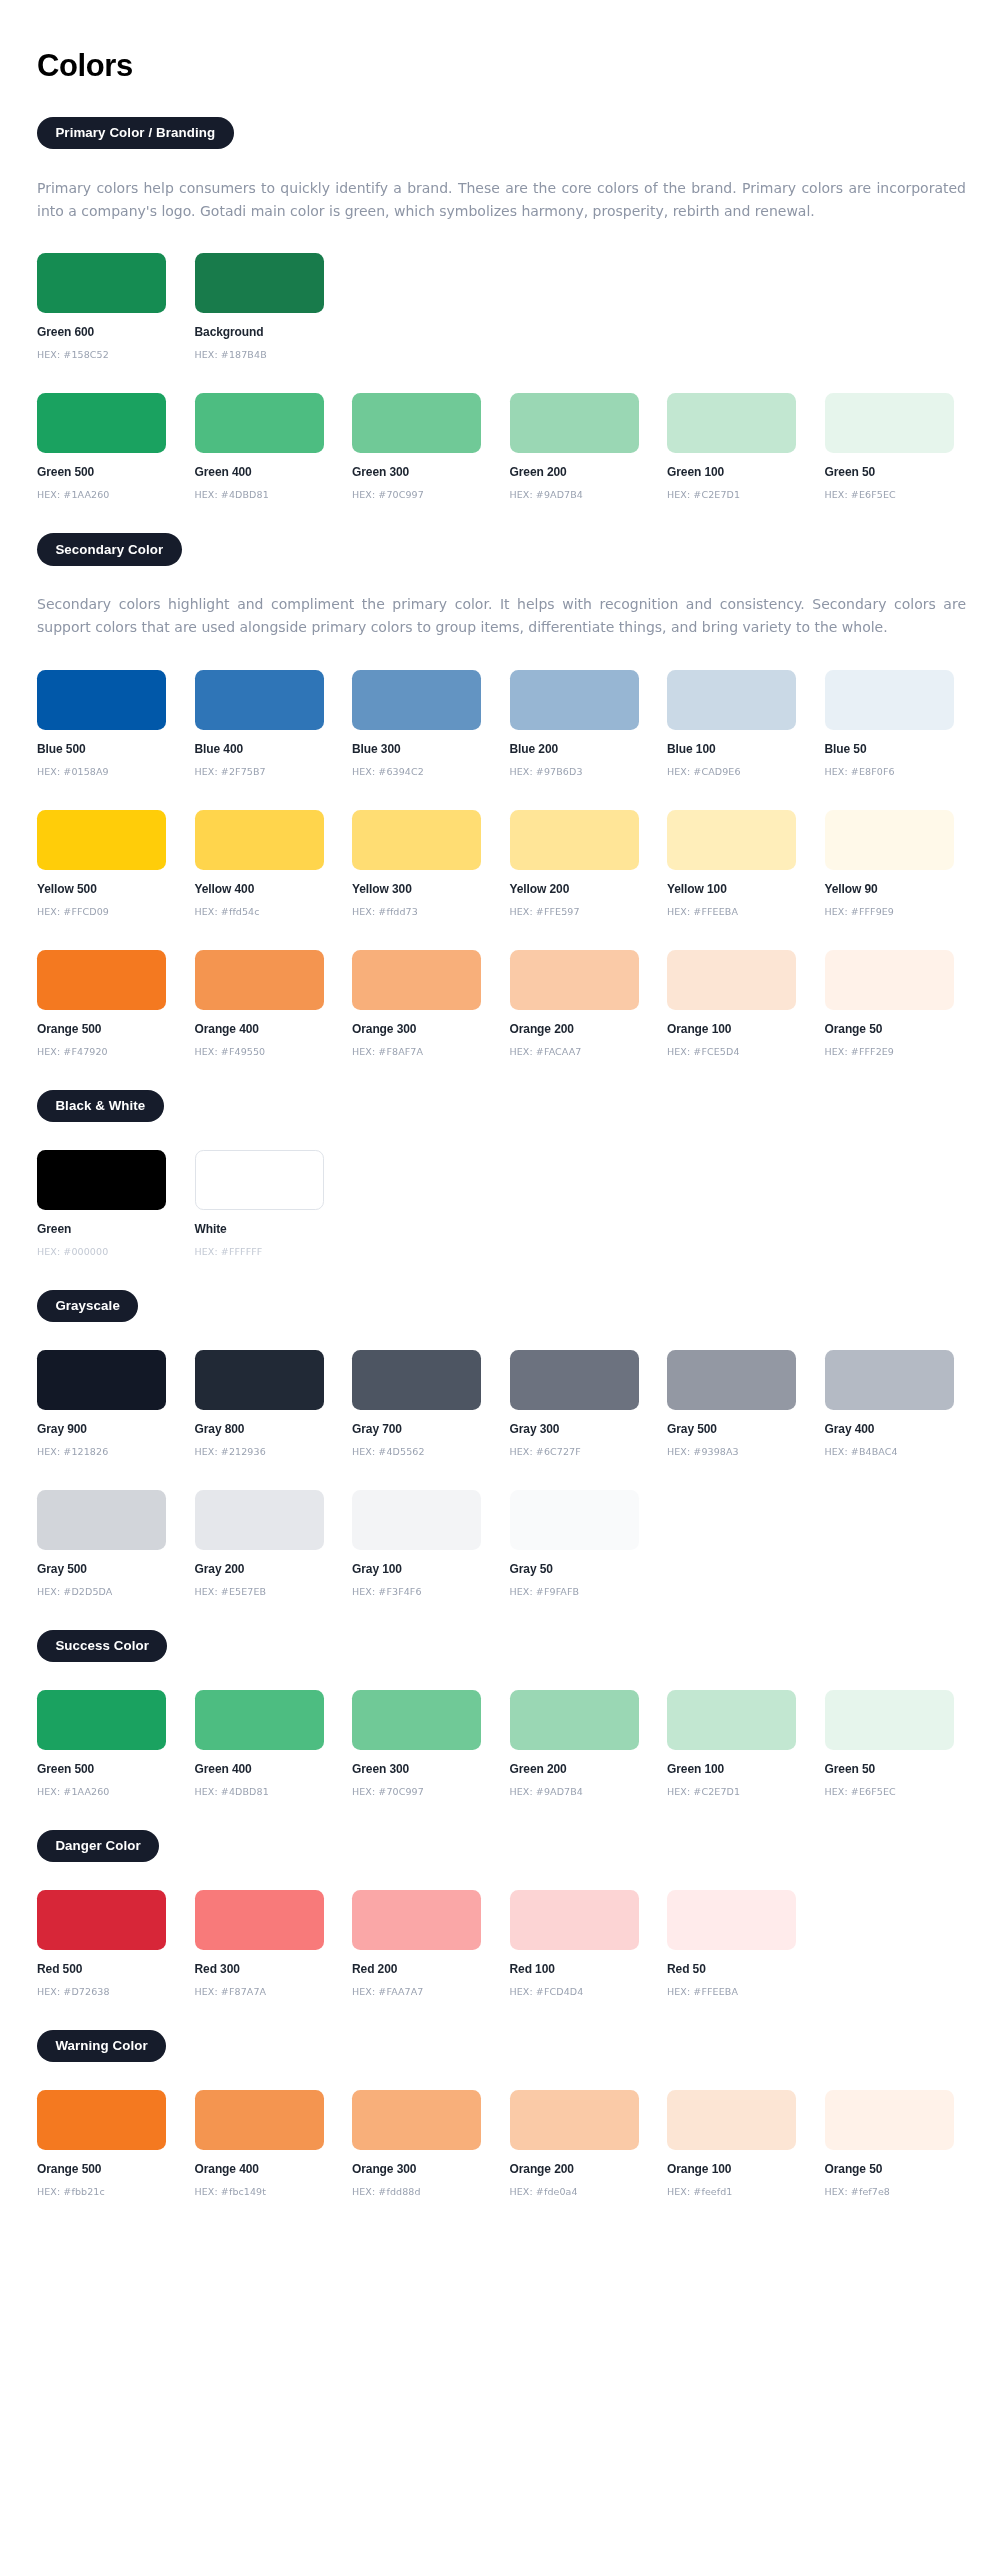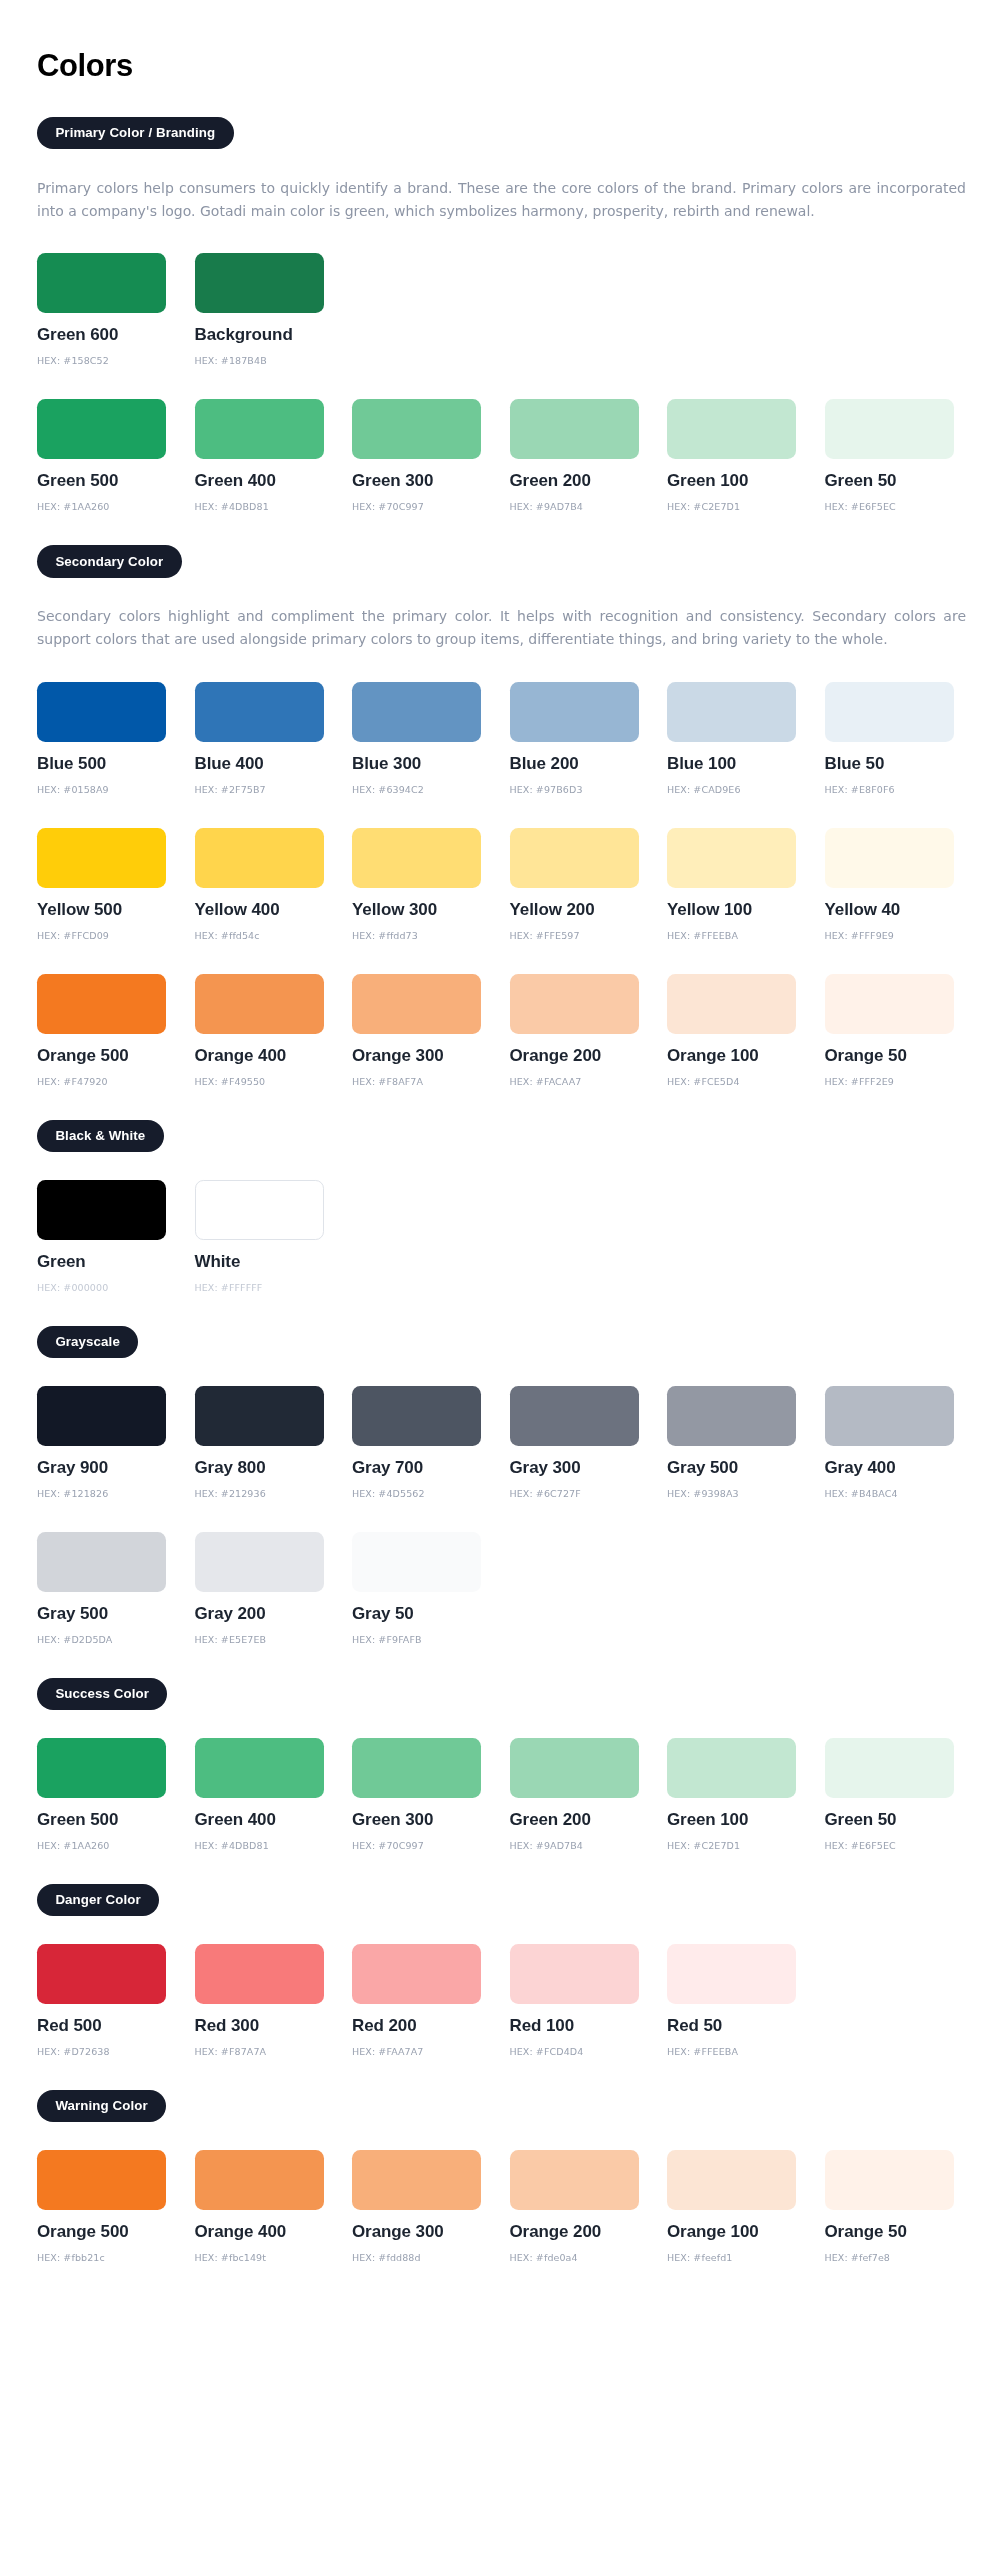--- a/index.html
+++ b/index.html
@@ -64,21 +64,21 @@
     height: 60px;
     border-radius: 8.3px;
     width: 100%;
   }
 
   .swatch-chip.bordered {
     border: 0.9px solid #dfe3e9;
   }
 
   .swatch-label {
-    font-size: 17px;
+    font-size: 12px;
     font-weight: bold;
     color: #1c2430;
     margin-top: 12px;
     letter-spacing: -0.1px;
   }
 
   .swatch-hex {
     font-size: 9.5px;
     color: #9aa2b1;
     margin-top: 10px;
@@ -189,21 +189,21 @@
           <div class="swatch-label">Yellow 200</div>
           <div class="swatch-hex">HEX: #FFE597</div>
         </div>
         <div class="swatch">
           <div class="swatch-chip" style="background: rgb(255, 238, 186);"></div>
           <div class="swatch-label">Yellow 100</div>
           <div class="swatch-hex">HEX: #FFEEBA</div>
         </div>
         <div class="swatch">
           <div class="swatch-chip" style="background: rgb(255, 249, 233);"></div>
-          <div class="swatch-label">Yellow 40</div>
+          <div class="swatch-label">Yellow 90</div>
           <div class="swatch-hex">HEX: #FFF9E9</div>
         </div>
       </div><div class="swatch-row">
         <div class="swatch">
           <div class="swatch-chip" style="background: rgb(244, 121, 32);"></div>
           <div class="swatch-label">Orange 500</div>
           <div class="swatch-hex">HEX: #F47920</div>
         </div>
         <div class="swatch">
           <div class="swatch-chip" style="background: rgb(244, 149, 80);"></div>
@@ -279,20 +279,25 @@
           <div class="swatch-chip" style="background: rgb(210, 213, 218);"></div>
           <div class="swatch-label">Gray 500</div>
           <div class="swatch-hex">HEX: #D2D5DA</div>
         </div>
         <div class="swatch">
           <div class="swatch-chip" style="background: rgb(229, 231, 235);"></div>
           <div class="swatch-label">Gray 200</div>
           <div class="swatch-hex">HEX: #E5E7EB</div>
         </div>
         <div class="swatch">
+          <div class="swatch-chip" style="background: rgb(243, 244, 246);"></div>
+          <div class="swatch-label">Gray 100</div>
+          <div class="swatch-hex">HEX: #F3F4F6</div>
+        </div>
+        <div class="swatch">
           <div class="swatch-chip" style="background: rgb(249, 250, 251);"></div>
           <div class="swatch-label">Gray 50</div>
           <div class="swatch-hex">HEX: #F9FAFB</div>
         </div>
       </div></div>
     <div class="section"><div class="badge">Success Color</div><div class="swatch-row">
         <div class="swatch">
           <div class="swatch-chip" style="background: rgb(26, 162, 96);"></div>
           <div class="swatch-label">Green 500</div>
           <div class="swatch-hex">HEX: #1AA260</div>

